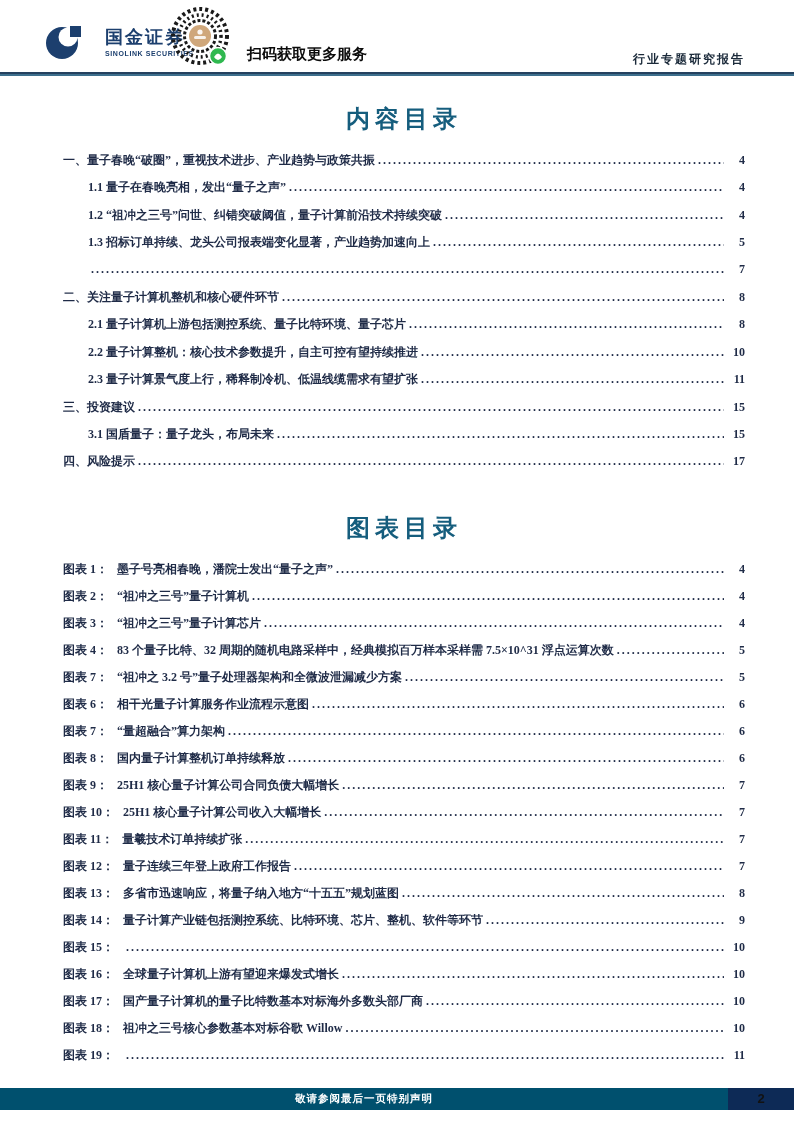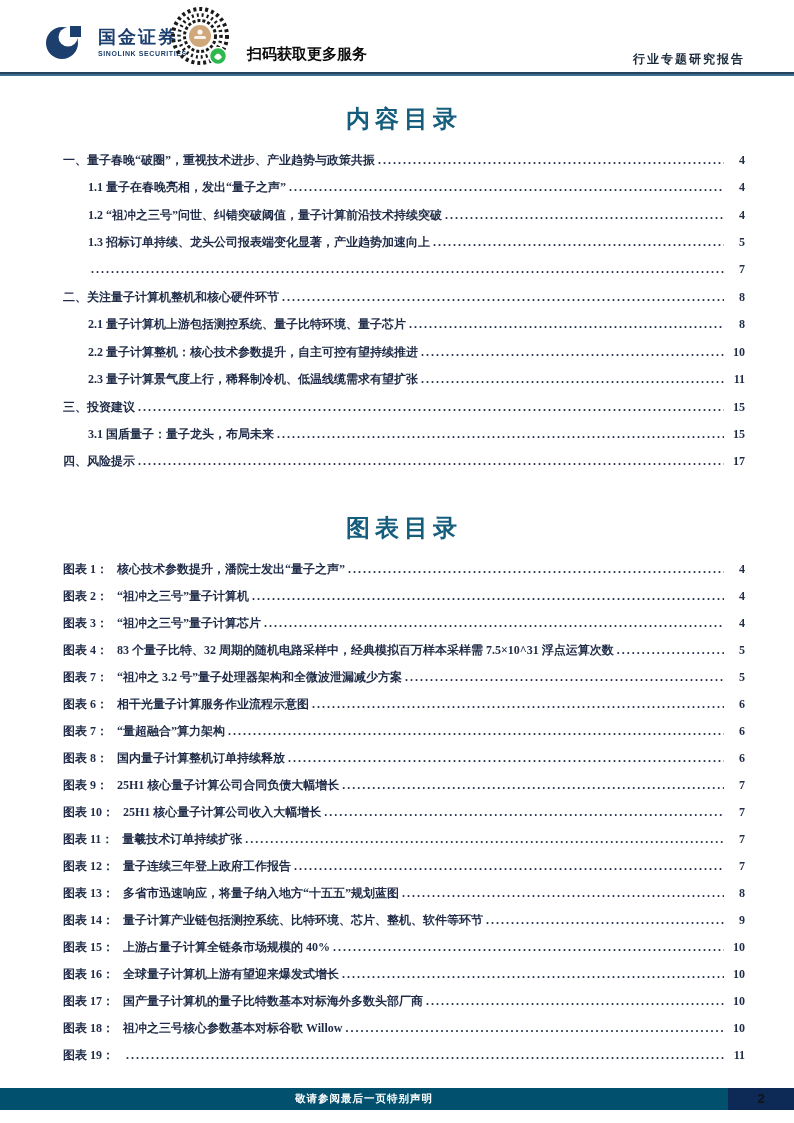--- a/index.html
+++ b/index.html
@@ -7,21 +7,21 @@
   .page {
     position:relative; width:794px; height:1123px; margin:0 auto;
     background:#ffffff; overflow:hidden;
     font-family:"Liberation Serif","DejaVu Serif",serif;
     color:#1f2b47;
   }
 
   
   .brand { position:absolute; left:44px; top:21px; display:flex; align-items:center; }
   .logo-mark { width:40px; height:40px; }
-  .brand-text { margin-left:14px; color:#1c3f6e; }
+  .brand-text { margin-left:21px; color:#1c3f6e; }
   .brand-cn { font-size:18px; font-weight:bold; letter-spacing:2px;
               font-family:"Liberation Sans","DejaVu Sans",sans-serif; }
   .brand-en { font-size:7px; font-weight:bold; letter-spacing:0.6px; margin-top:1px;
               font-family:"Liberation Sans","DejaVu Sans",sans-serif; }
   .qr { position:absolute; left:169px; top:5px; width:66px; height:66px; }
   .qr-caption { position:absolute; left:247px; top:45px; font-size:15px; font-weight:bold; color:#0b0b0b;
                 font-family:"Liberation Sans","DejaVu Sans",sans-serif; }
   .report-type { position:absolute; right:49px; top:51px; font-size:12px; color:#1b2a3a;
                  letter-spacing:2px; font-weight:bold; }
   .header-rule { position:absolute; left:0; right:0; top:72px; height:4px;
@@ -154,21 +154,21 @@
         <span class="leader"></span>
         <span class="pg">17</span>
       </div>
     </div>
 
     <div class="section-title second">图表目录</div>
 
     <div>
       <div class="fig-row">
         <span class="fl">图表 1：</span>
-        <span class="t">核心技术参数提升，潘院士发出“量子之声”</span>
+        <span class="t">墨子号亮相春晚，潘院士发出“量子之声”</span>
         <span class="leader"></span>
         <span class="pg">4</span>
       </div>
       <div class="fig-row">
         <span class="fl">图表 2：</span>
         <span class="t">“祖冲之三号”量子计算机</span>
         <span class="leader"></span>
         <span class="pg">4</span>
       </div>
       <div class="fig-row">
@@ -238,21 +238,20 @@
         <span class="pg">8</span>
       </div>
       <div class="fig-row">
         <span class="fl">图表 14：</span>
         <span class="t">量子计算产业链包括测控系统、比特环境、芯片、整机、软件等环节</span>
         <span class="leader"></span>
         <span class="pg">9</span>
       </div>
       <div class="fig-row">
         <span class="fl">图表 15：</span>
-        <span class="t">上游占量子计算全链条市场规模的 40%</span>
         <span class="leader"></span>
         <span class="pg">10</span>
       </div>
       <div class="fig-row">
         <span class="fl">图表 16：</span>
         <span class="t">全球量子计算机上游有望迎来爆发式增长</span>
         <span class="leader"></span>
         <span class="pg">10</span>
       </div>
       <div class="fig-row">

